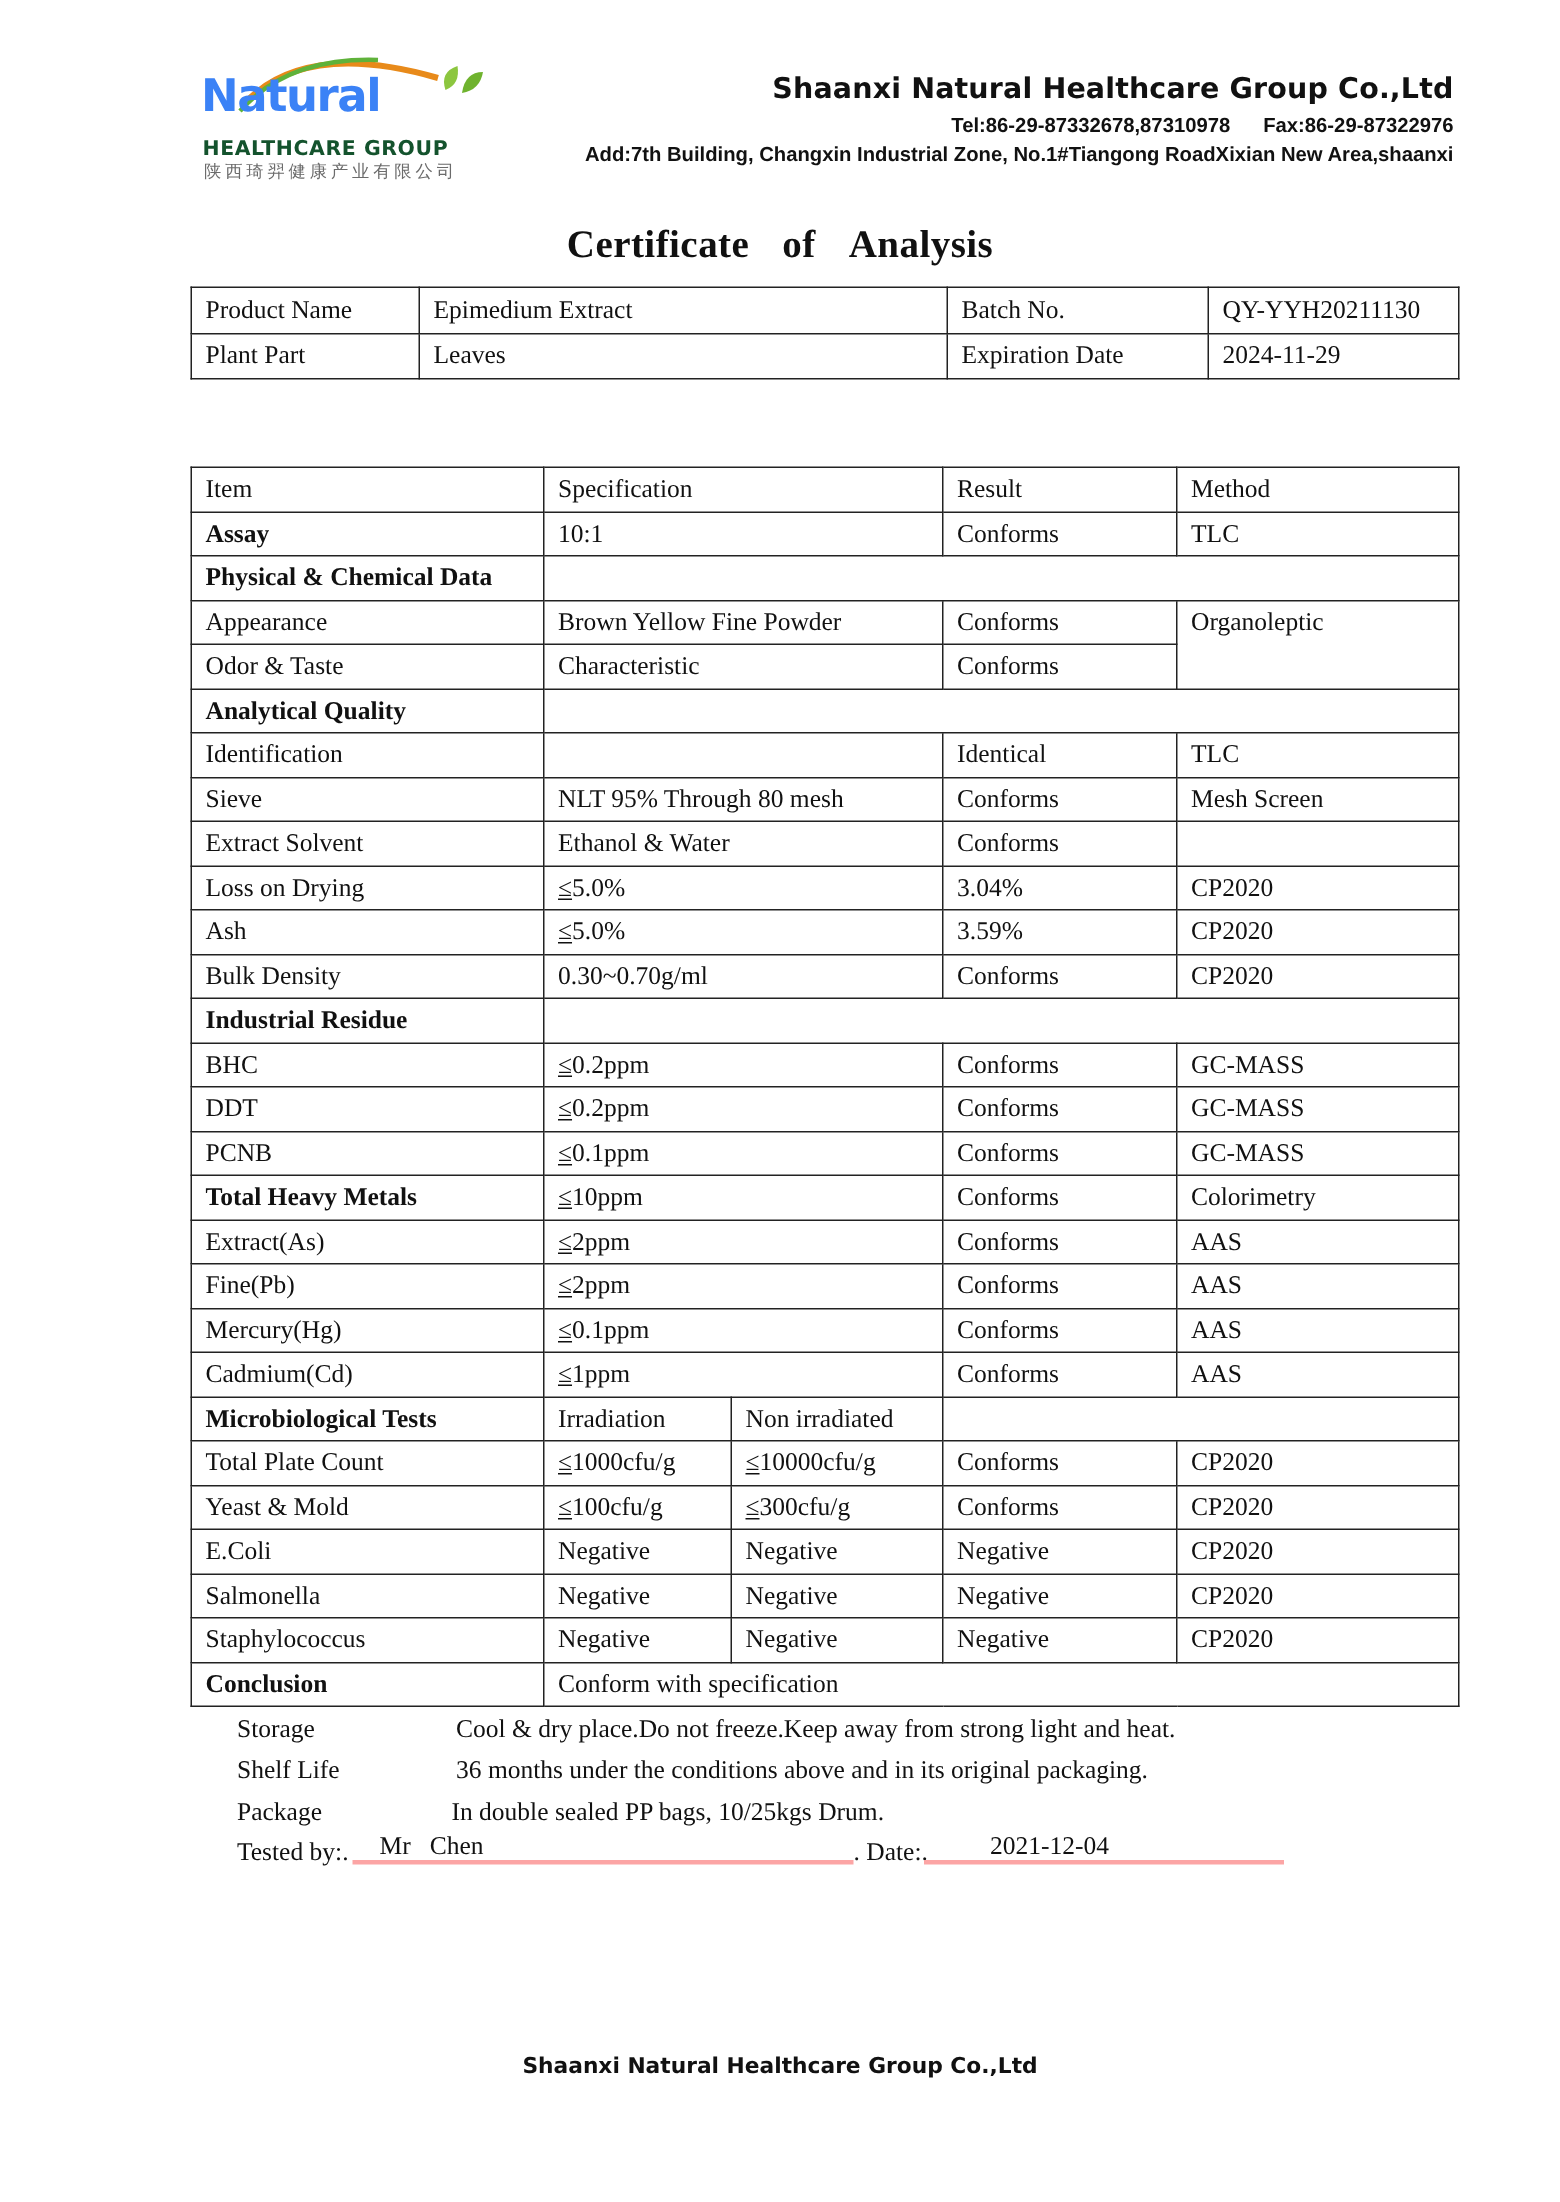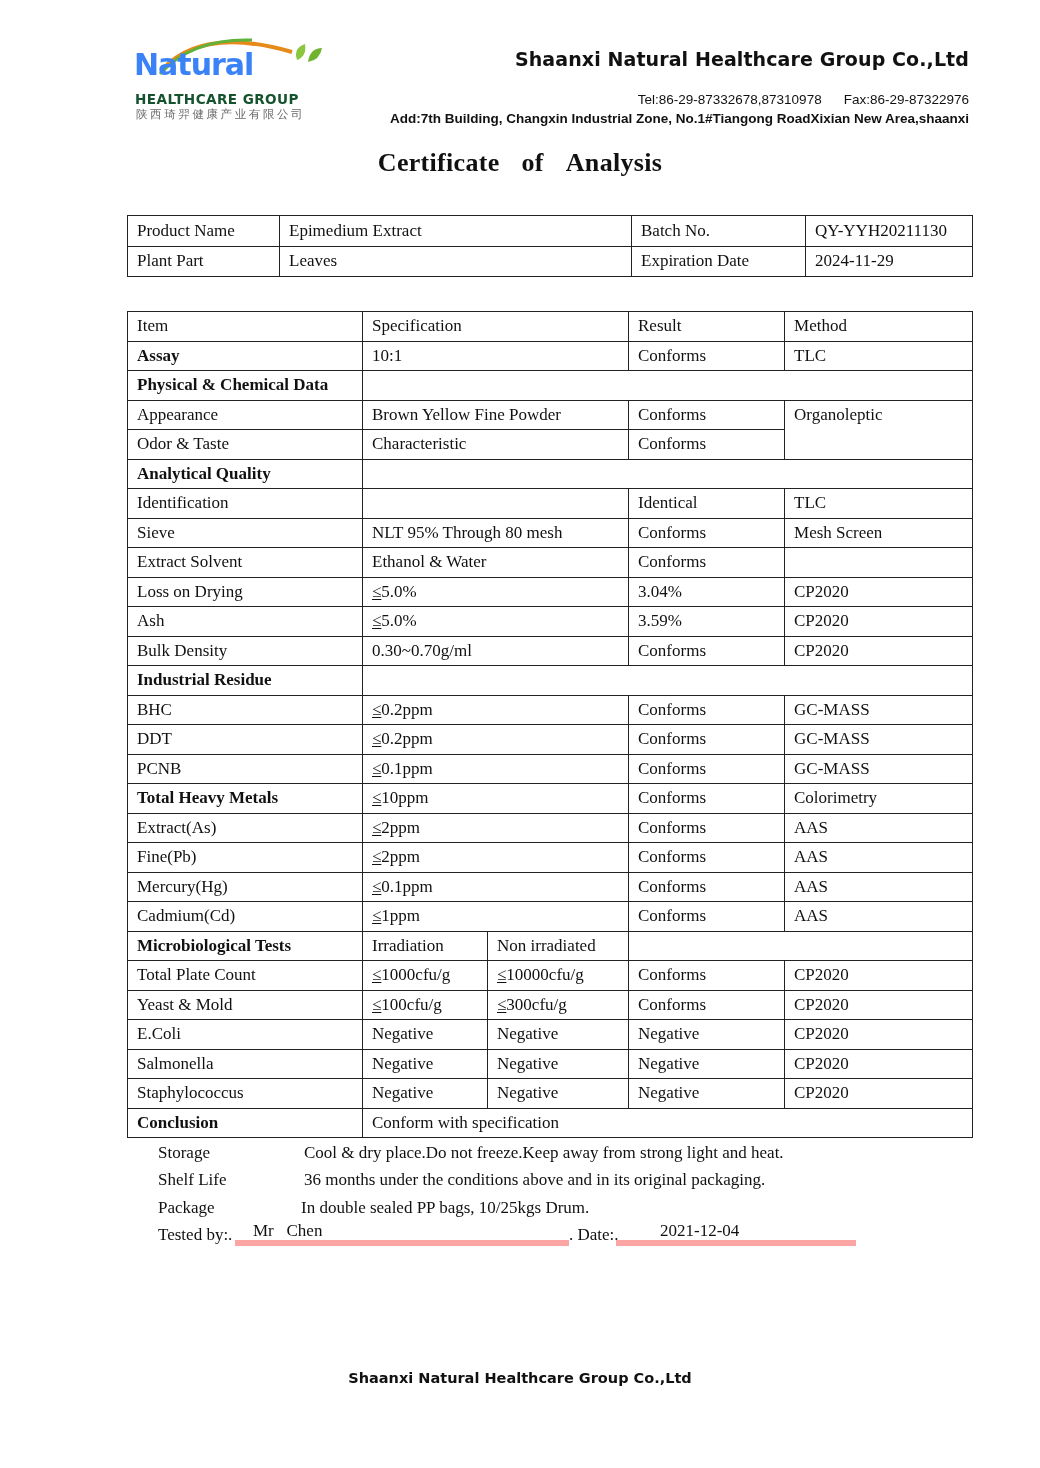--- a/index.html
+++ b/index.html
@@ -6,43 +6,43 @@
   body { width: 1040px; height: 1468px; position: relative; overflow: hidden; color: #111; font-family: "Liberation Serif", serif; }
 
   .logo { position: absolute; left: 132px; top: 30px; width: 192px; height: 96px; }
   .logo svg { position: absolute; left: 0; top: 0; }
   .logo-word { position: absolute; left: 2px; top: 20px; font-family: "DejaVu Sans", sans-serif; font-weight: bold; font-size: 30px; letter-spacing: -1px; color: #3b82f6; line-height: 1; }
   .logo-sub { position: absolute; left: 3px; top: 63px; font-family: "DejaVu Sans", sans-serif; font-weight: bold; font-size: 13.6px; color: #14532d; letter-spacing: 0.4px; line-height: 1; white-space: nowrap; }
   .logo-cn { position: absolute; left: 4px; top: 79px; font-family: "DejaVu Sans", sans-serif; font-size: 11.5px; color: #6b6b6b; letter-spacing: 2.6px; line-height: 1; white-space: nowrap; }
 
   .company { position: absolute; right: 71px; top: 48px; text-align: right; font-family: "DejaVu Sans", sans-serif; }
   .company-name { font-weight: bold; font-size: 19px; line-height: 22px; letter-spacing: 0.1px; }
-  .company-tel { font-family: "Liberation Sans", sans-serif; font-weight: normal; font-size: 13.5px; line-height: 20px; margin-top: 20px; }
+  .company-tel { font-family: "Liberation Sans", sans-serif; font-weight: bold; font-size: 13.5px; line-height: 20px; margin-top: 4px; }
   .company-tel span + span { margin-left: 22px; }
   .company-addr { font-family: "Liberation Sans", sans-serif; font-weight: bold; font-size: 13.5px; line-height: 18px; }
 
   .title { position: absolute; left: 0; width: 1040px; top: 148px; text-align: center; font-weight: bold; font-size: 26px; letter-spacing: 0.3px; }
   .title span { margin: 0 11px; }
 
   table { border-collapse: collapse; position: absolute; left: 127px; width: 845px; table-layout: fixed; font-size: 17px; }
   td { border: 1px solid #222; padding: 0 9px; height: 29px; vertical-align: middle; white-space: nowrap; overflow: hidden; }
-  .t1 { top: 191px; border: 1.5px solid #111; margin-top: 24px; }
+  .t1 { top: 191px; border: 1.5px solid #111; }
   .t1 td { height: 29.5px; }
   .t2 { top: 311px; border: 1.5px solid #111; }
   .t2 td { height: 28.5px; }
   .b { font-weight: bold; }
   .c { text-align: left; }
   .i { font-style: italic; word-spacing: 6px; }
   .le { text-decoration: underline; text-underline-offset: 2px; }
 
   .notes { position: absolute; left: 158px; top: 1139px; font-size: 17px; line-height: 27.3px; }
   .note-row { position: relative; height: 27.3px; white-space: nowrap; }
   .note-label { position: absolute; left: 0; }
   .note-val { position: absolute; }
-  .sig-line { display: inline-block; border-bottom: 6px solid #fca5a5; line-height: 19px; }
+  .sig-line { display: inline-block; border-bottom: 3px solid #fca5a5; line-height: 19px; }
 
   .footer { position: absolute; left: 0; width: 1040px; top: 1370px; text-align: center; font-family: "DejaVu Sans", sans-serif; font-weight: bold; font-size: 14.5px; }
 </style>
 </head>
 <body>
 
 <div class="logo">
   <svg width="192" height="60" viewBox="0 0 192 60">
     <path d="M30 40 Q 70 -4 160 22" stroke="#e88a1a" stroke-width="4" fill="none"></path>
     <path d="M28 44 Q 60 8 120 10" stroke="#5fb23a" stroke-width="3" fill="none"></path>

